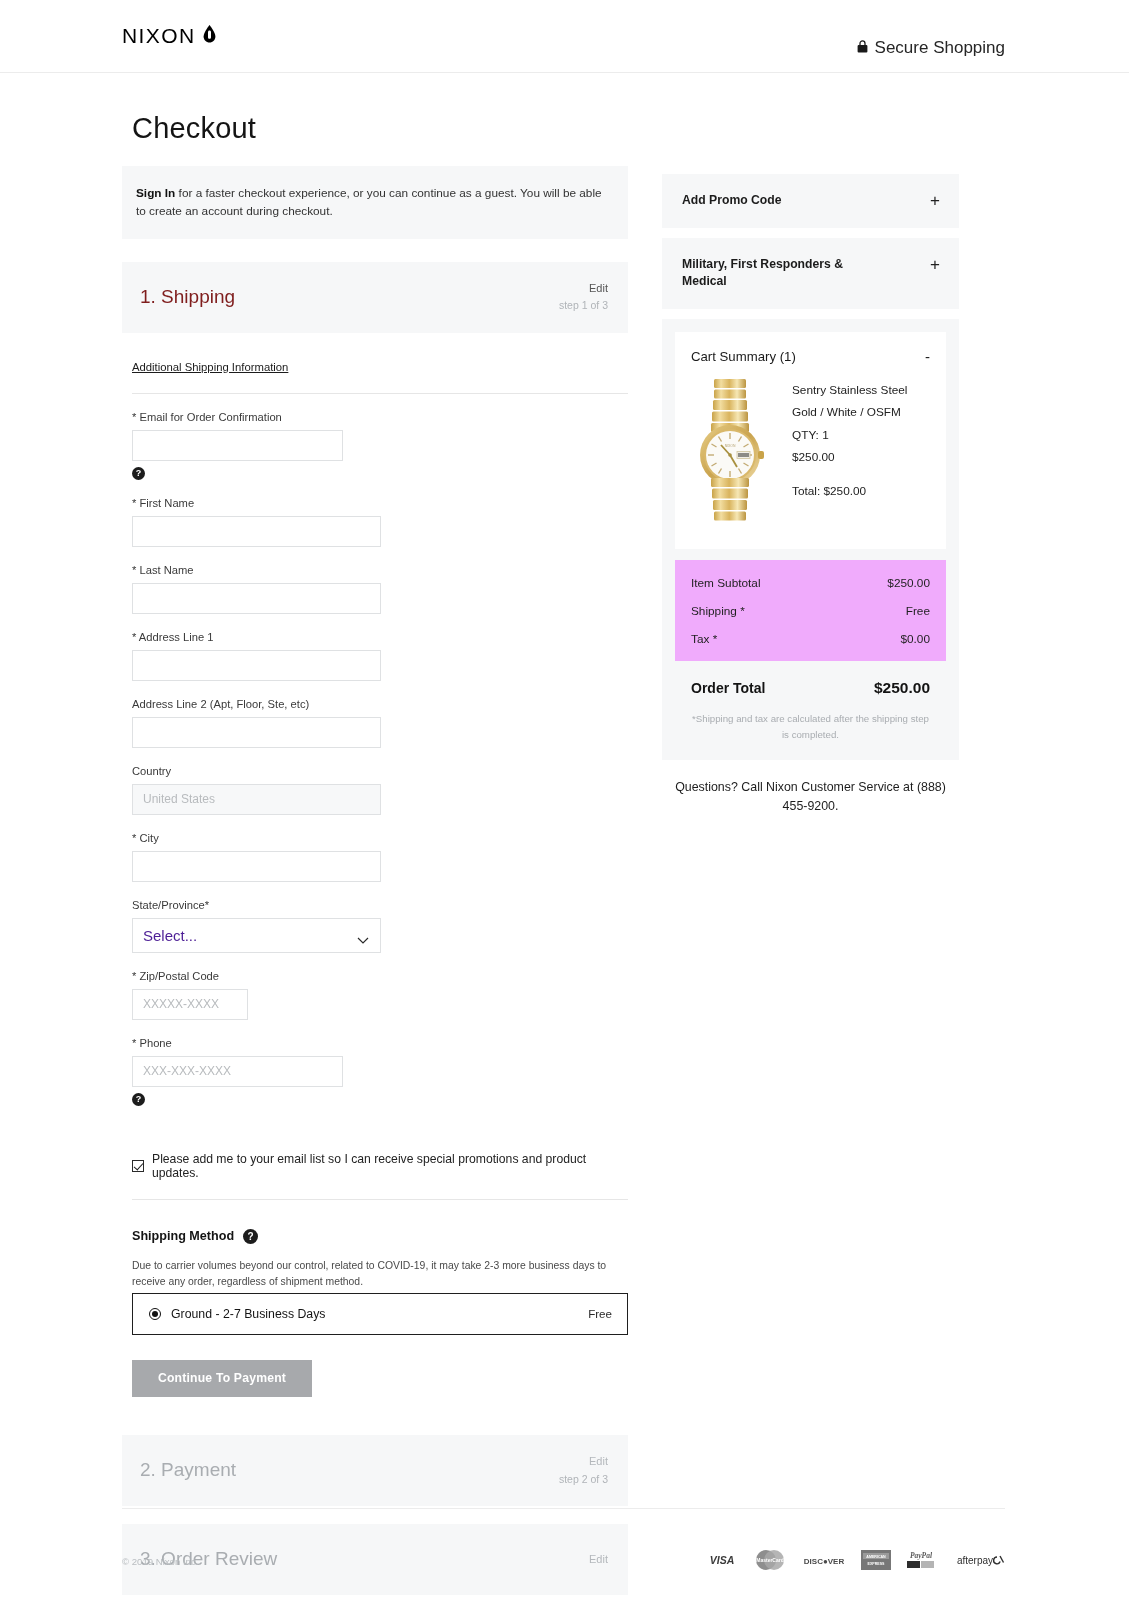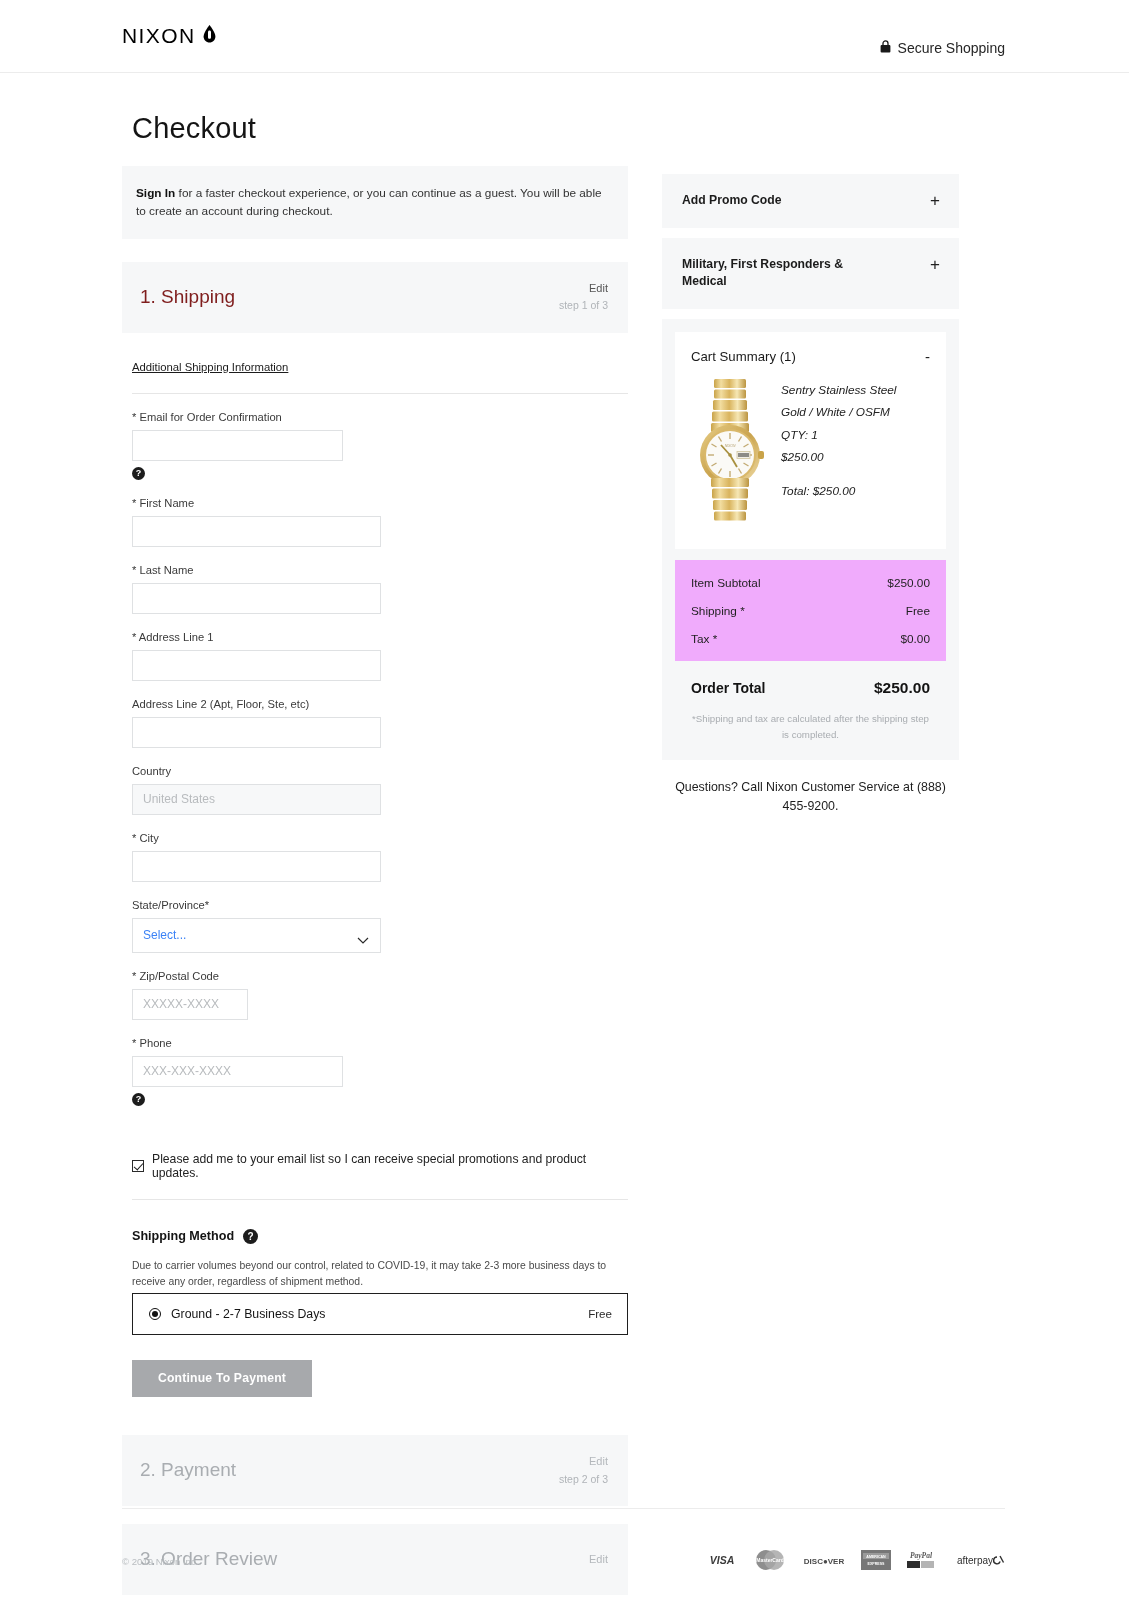--- a/index.html
+++ b/index.html
@@ -28,21 +28,21 @@
     font-size: 21px;
     letter-spacing: 1.4px;
     font-weight: 400;
     color: #000;
   }
   .logo-drop { display: block; }
   .secure {
     display: flex;
     align-items: center;
     gap: 7px;
-    font-size: 14px;
+    font-size: 17px;
     color: #262626;
     margin-top: 24px;
   }
 
   
   .page {
     padding: 0 124px 0 122px;
   }
   .page-title {
     font-size: 29px;
@@ -132,22 +132,22 @@
     display: inline-block;
     font-weight: 700;
     margin-top: 6px;
   }
   .select-wrap { position: relative; width: 249px; }
   .select-wrap select {
     width: 249px;
     height: 35px;
     appearance: none;
     -webkit-appearance: none;
-    font-size: 12px;
-    color: #3b82f6;
+    font-size: 15px;
+    color: #4c1d95;
     padding-left: 10px;
   }
   .select-chevron {
     position: absolute;
     right: 12px; top: 13px;
     pointer-events: none;
   }
 
   
   .optin {
@@ -268,21 +268,21 @@
     background: #f6f7f8;
     padding: 13px 13px 0 13px;
   }
   .cart-box { background: #fff; padding: 16px 16px 18px 16px; }
   .cart-head {
     display: flex; align-items: center; justify-content: space-between;
     margin-bottom: 12px;
   }
   .cart-head .t { font-size: 13.2px; color: #1b1b1b; }
   .cart-head .m { font-size: 15px; color: #222; }
-  .cart-item { display: flex; gap: 12px; font-style: italic; }
+  .cart-item { display: flex; gap: 23px; }
   .cart-img { width: 78px; flex: none; }
   .cart-info { font-size: 11.8px; color: #222; line-height: 1.9; padding-top: 2px; }
   .cart-total-line { margin-top: 11px; }
 
   .totals-box { background: #f0abfc; margin-top: 11px; padding: 16px 16px 15px 16px; }
   .totals-row {
     display: flex; justify-content: space-between;
     font-size: 11.8px; color: #1f1f1f;
     margin-bottom: 14px;
   }

